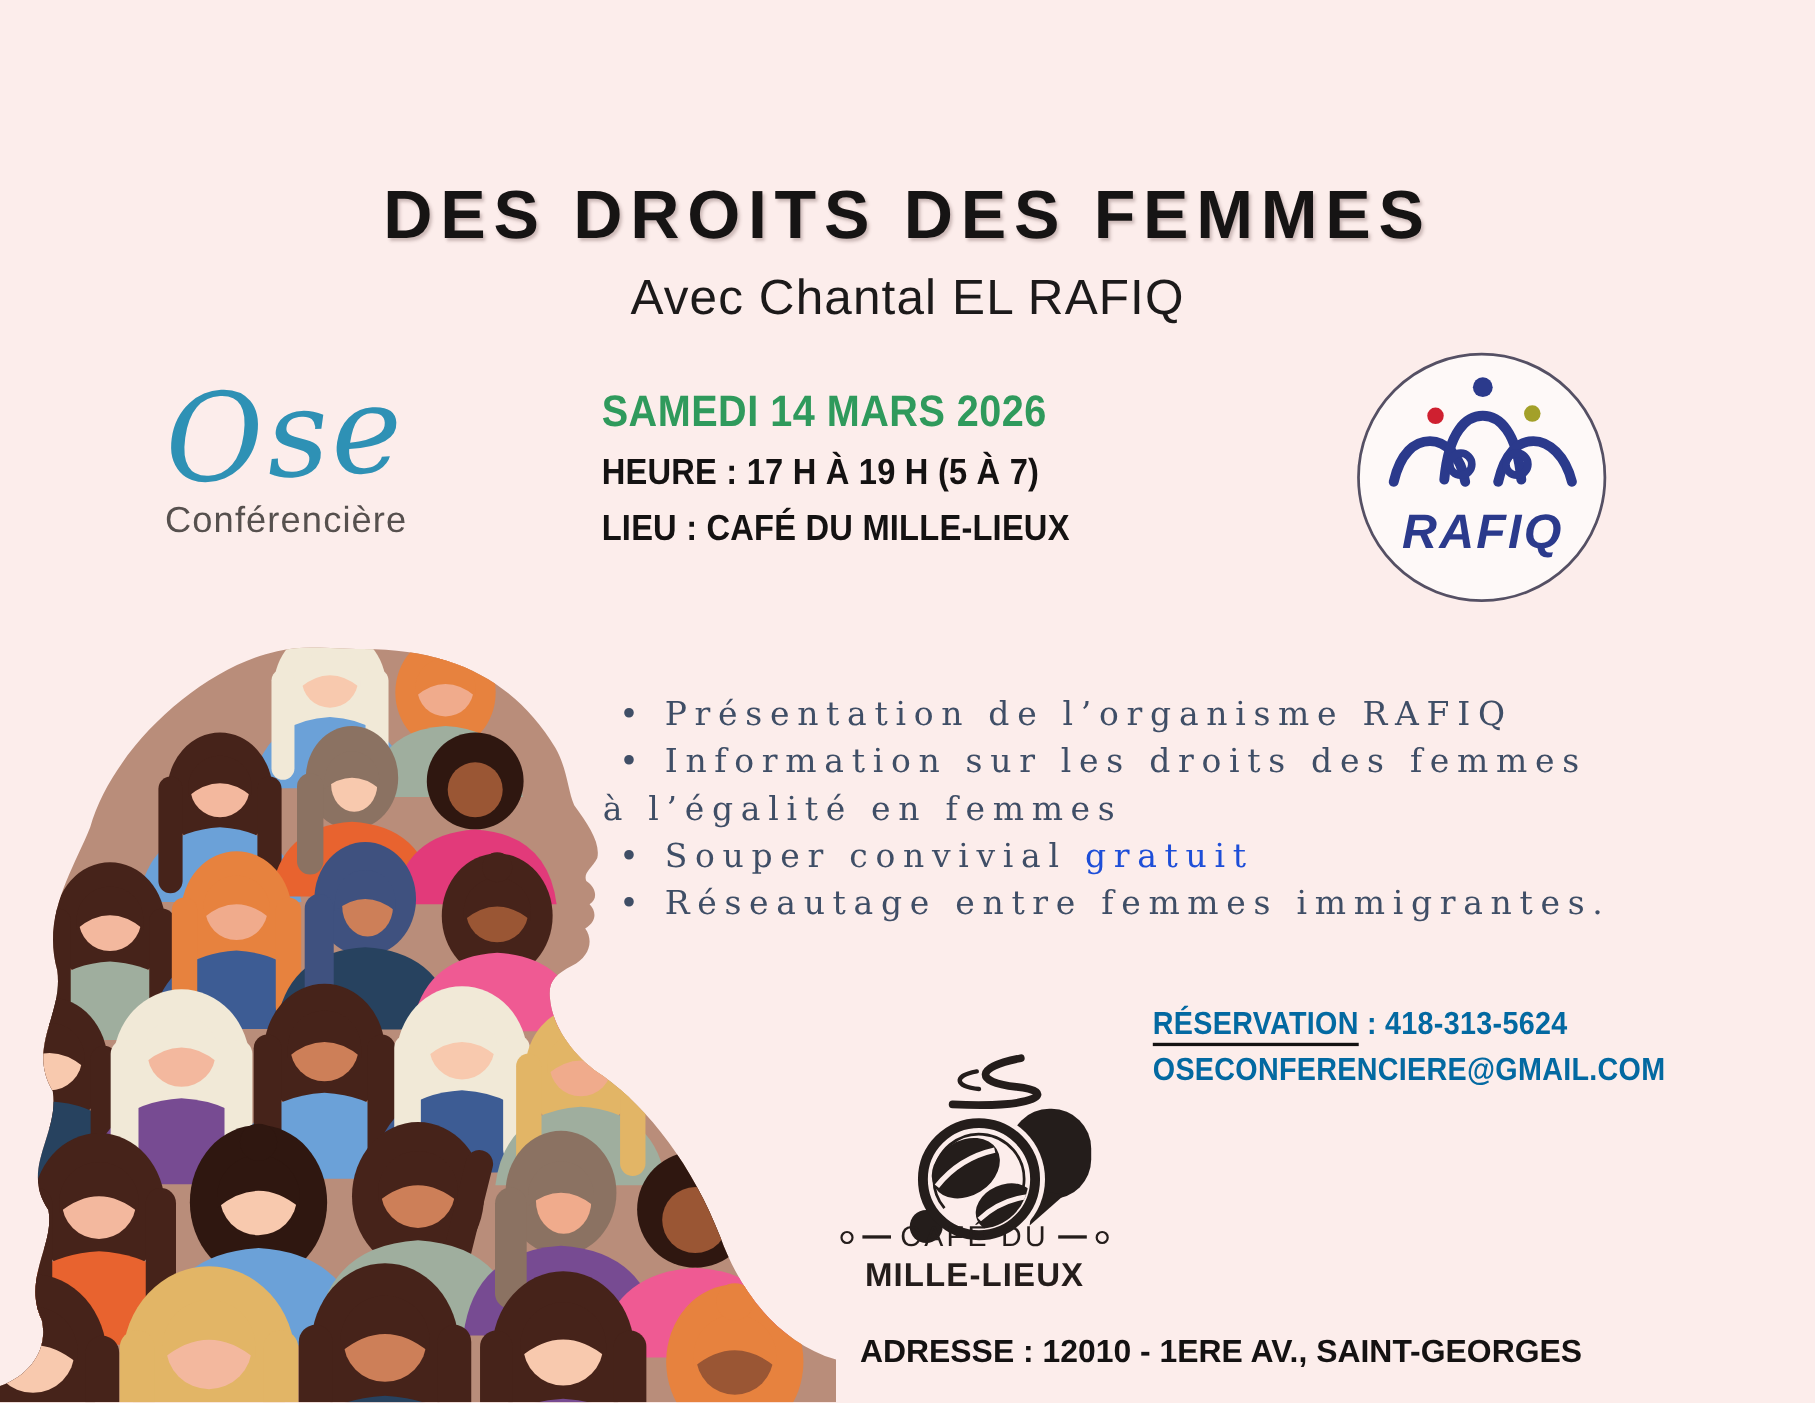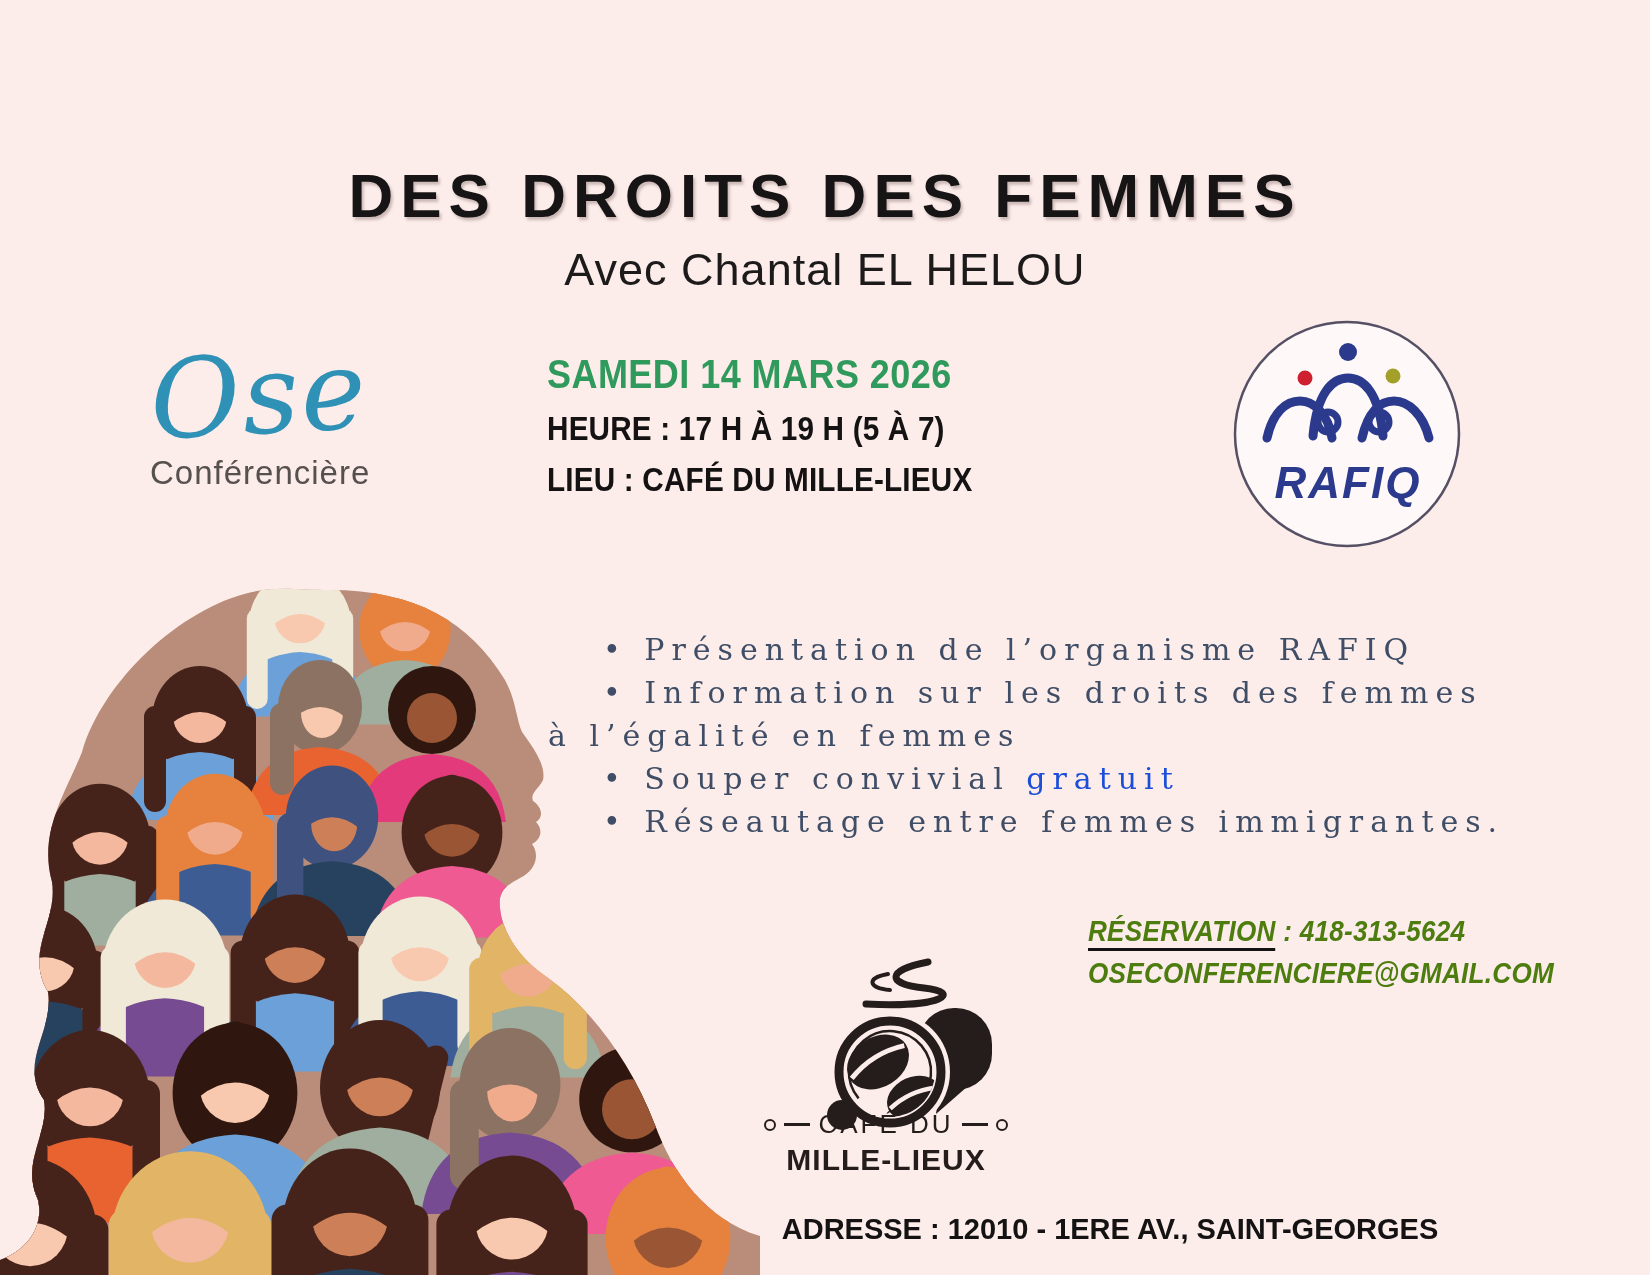--- a/index.html
+++ b/index.html
@@ -10,43 +10,43 @@
     text-shadow:2px 3px 3px rgba(90,60,60,.30);white-space:nowrap;}
   .subtitle{left:0;right:0;text-align:center;font-size:45px;font-weight:500;color:#1c1a1a;letter-spacing:1px;white-space:nowrap;}
   .ose-script{font-family:"DejaVu Serif",serif;font-style:italic;font-size:110px;line-height:110px;color:#2e91b5;
     letter-spacing:2px;transform:rotate(-3deg);}
   .ose-tagline{font-size:33px;color:#56504e;letter-spacing:1px;}
   .event{left:547px;top:352px;transform:scaleX(.9);transform-origin:left top;white-space:nowrap;}
   .event-date{font-size:40px;font-weight:700;color:#2f9a5c;letter-spacing:.5px;}
   .event-line{font-size:33px;font-weight:700;color:#141212;margin-top:13px;letter-spacing:.2px;}
   .bullets{left:563px;top:628px;width:950px;font-family:"DejaVu Serif",serif;font-size:30px;letter-spacing:7px;
     color:#3f4e66;white-space:nowrap;}
-  .bullets .line{height:43px;line-height:43px;margin-left:40px;}
+  .bullets .line{height:43px;line-height:43px;}
   .bullets .cont{margin-left:-15px;}
   .hl-red{color:#1d4ed8;}
-  .contact{left:1088px;top:915px;white-space:nowrap;color:#4d7c0f;font-style:italic;}
+  .contact{left:1048px;top:915px;white-space:nowrap;color:#0369a1;}
   .contact .row{font-size:29px;font-weight:700;transform:scaleX(.9);transform-origin:left top;letter-spacing:.3px;}
   .contact .row + .row{margin-top:9px;}
   .u-label{border-bottom:3px solid #141212;padding-bottom:1px;}
   .cafe-caption{left:740px;top:1109px;width:292px;text-align:center;color:#241d1b;}
   .cafe-top{display:flex;align-items:center;justify-content:center;gap:8px;font-size:26px;letter-spacing:3px;font-weight:400;}
   .orn-dot{width:8px;height:8px;border:2px solid #241d1b;border-radius:50%;display:inline-block;}
   .orn-line{width:26px;height:3px;background:#241d1b;display:inline-block;}
   .cafe-bottom{font-size:30px;font-weight:700;letter-spacing:1px;margin-top:3px;}
   .address{left:752px;top:1213px;width:716px;text-align:center;font-size:29px;font-weight:700;color:#141212;white-space:nowrap;}
   .illu{left:0;top:560px;z-index:1;}
   .txt{z-index:2;}
 </style>
 </head>
 <body>
 
 <div class="poster">
 
   <div class="abs title-line txt" style="top:160px;">DES DROITS DES FEMMES</div>
-  <div class="abs subtitle txt" style="top:244px;">Avec Chantal EL HELOU</div>
+  <div class="abs subtitle txt" style="top:244px;">Avec Chantal EL RAFIQ</div>
 
   <div class="abs txt" style="left:150px;top:340px;">
     <div class="ose-script">Ose</div>
     <div class="ose-tagline" style="margin:4px 0 0 0;">Conférencière</div>
   </div>
 
   <div class="abs event txt">
     <div class="event-date">SAMEDI 14 MARS 2026</div>
     <div class="event-line">HEURE : 17 H À 19 H (5 À 7)</div>
     <div class="event-line">LIEU : CAFÉ DU MILLE-LIEUX</div>

